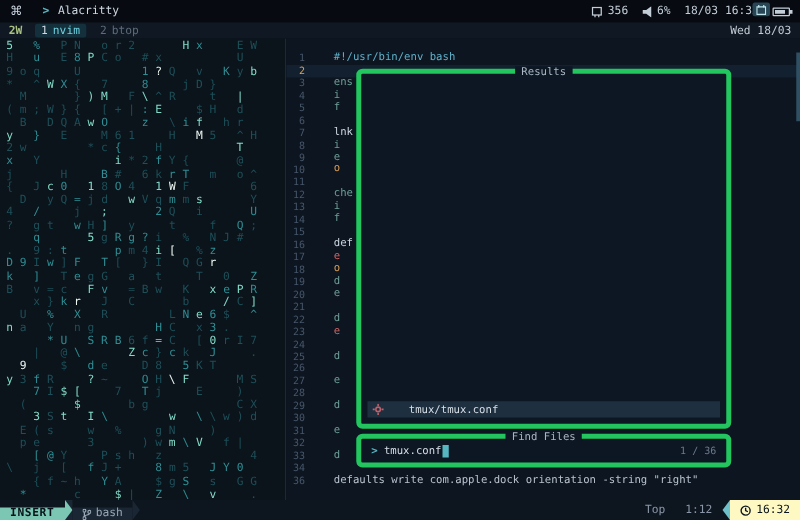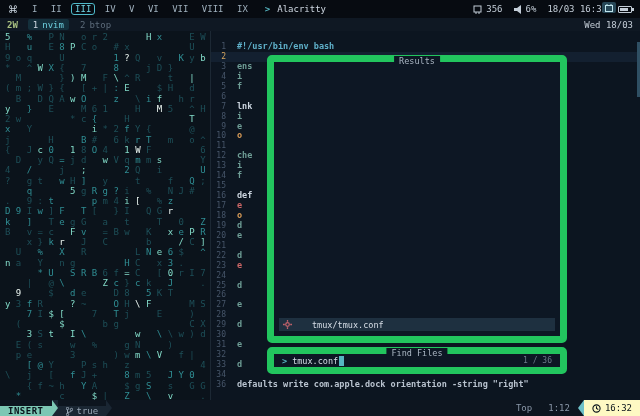--- a/index.html
+++ b/index.html
@@ -32,41 +32,41 @@
   .winpill .wname{color:#6fd2e0;}
   .win-inactive{display:flex;align-items:center;gap:4px;color:#5c6b7a;padding:0 3px;}
   .tmux-right{margin-left:auto;display:flex;align-items:center;gap:7px;flex-direction:column;}
   .calbox{width:14px;height:11px;background:#274757;border-radius:2px;display:flex;
     align-items:center;justify-content:center;}
   .tmux-date{color:#c3ccd6;}
   .tmux-time{color:#67cdd8;}
 
   
   .main{display:flex;height:369px;}
-  .pane-matrix{width:211px;background:#0b131b;border-right:1px solid #1c2834;overflow:hidden;}
+  .pane-matrix{width:229px;background:#0b131b;border-right:1px solid #1c2834;overflow:hidden;}
   .pane-matrix pre{margin:0;padding:1px 0 0 5px;font-size:9px;line-height:10.25px;}
   .pane-matrix pre div{white-space:pre;height:10.25px;}
   .m1{color:#1d4f58;} .m2{color:#2f8d93;} .m3{color:#83dcc9;} .m4{color:#eef8f3;}
 
   .pane-editor{flex:1;position:relative;background:#0c1520;overflow:hidden;}
   .winbar{height:11px;line-height:11px;font-size:8.5px;padding-left:5px;color:#cfd8e2;}
   .winbar .dollar{color:#7cc7b4;font-weight:bold;}
   .buffer{position:absolute;top:11px;left:0;right:0;bottom:0;font-size:8.5px;}
   .brow{height:9.95px;line-height:9.95px;display:flex;white-space:pre;}
   .brow .ln{width:20px;text-align:right;padding-right:5px;color:#47566a;flex:none;font-size:8px;}
-  .brow .btx{margin-left:6px;font-weight:bold;}
+  .brow .btx{margin-left:18px;}
   .brow.cursorline{background:#132030;}
   .brow.cursorline .ln{color:#d7a65f;}
   .c-blue{color:#5fb0c9;} .c-teal{color:#6f9e96;} .c-white{color:#cdd6e0;}
   .c-orange{color:#d79a56;} .c-red{color:#cc6666;} .c-norm{color:#b9c3cf;}
 
   .scrollbar{position:absolute;right:0;top:11px;width:3px;height:55px;background:#2f4f63;}
 
   
-  .float{position:absolute;background:#0d1724;border:7px solid #22c55e;border-radius:5px;}
+  .float{position:absolute;background:#0d1724;border:4px solid #22c55e;border-radius:5px;}
   .float .ftitle{position:absolute;top:-6px;left:50%;transform:translateX(-50%);
     background:#0d1724;padding:0 5px;font-size:8.5px;color:#aab6c3;white-space:nowrap;}
   .results{left:56px;top:24px;width:300px;height:288px;}
   .sel-row{position:absolute;left:5px;right:5px;bottom:5px;height:13px;background:#1e3040;
     display:flex;align-items:center;gap:20px;padding:0 4px;font-size:8.5px;color:#d7dee7;}
   .finder{left:56px;top:316px;width:300px;height:27px;}
   .finder-row{display:flex;align-items:center;height:100%;padding:0 8px;font-size:8.5px;}
   .fprompt{color:#56b6c2;font-weight:bold;margin-right:5px;}
   .fquery{color:#d7dee7;}
   .fcursor{display:inline-block;width:5px;height:10px;background:#56b6c2;margin-left:1px;}
@@ -87,21 +87,20 @@
   svg{display:block;}
 </style>
 </head>
 <body>
 
 <div class="screen">
 
   <div class="topbar">
     <div class="tb-left">
       <span class="logo">⌘</span>
-      <span id="workspaces"><span class="ws">I</span> <span class="ws">II</span> <span class="ws active">III</span> <span class="ws">IV</span> <span class="ws">V</span> <span class="ws">VI</span> <span class="ws">VII</span> <span class="ws">VIII</span> <span class="ws">IX</span> </span>
       <span class="chev">&gt;</span>
       <span class="tb-app">Alacritty</span>
     </div>
     <div class="tb-right">
       <span class="tb-item">
         <svg width="9" height="9" viewBox="0 0 9 9">
             <rect x="1" y="1" width="7" height="6" fill="none" stroke="#c3cdd7" stroke-width="1"></rect>
             <line x1="3" y1="7" x2="3" y2="9" stroke="#c3cdd7"></line>
             <line x1="6" y1="7" x2="6" y2="9" stroke="#c3cdd7"></line>
           </svg>
@@ -224,21 +223,21 @@
       <span>INSERT</span>
     </div>
     <div class="tri tri-mode"></div>
     <div class="seg seg-branch">
       <svg width="7" height="9" viewBox="0 0 7 9">
         <circle cx="1.5" cy="1.5" r="1.2" fill="none" stroke="#98a6b5"></circle>
         <circle cx="1.5" cy="7.5" r="1.2" fill="none" stroke="#98a6b5"></circle>
         <circle cx="5.5" cy="2.5" r="1.2" fill="none" stroke="#98a6b5"></circle>
         <path d="M1.5 2.7 L1.5 6.3 M5.5 3.7 C5.5 5.5 1.5 4.5 1.5 6.3" fill="none" stroke="#98a6b5"></path>
       </svg>
-      <span>true</span>
+      <span>bash</span>
     </div>
     <div class="tri tri-branch"></div>
     <div class="sl-right">
       <div class="seg seg-pos">
         <span>Top</span>
       </div>
       <div class="seg seg-cur">
         <span>1:12</span>
       </div>
       <div class="tri tri-time"></div>

